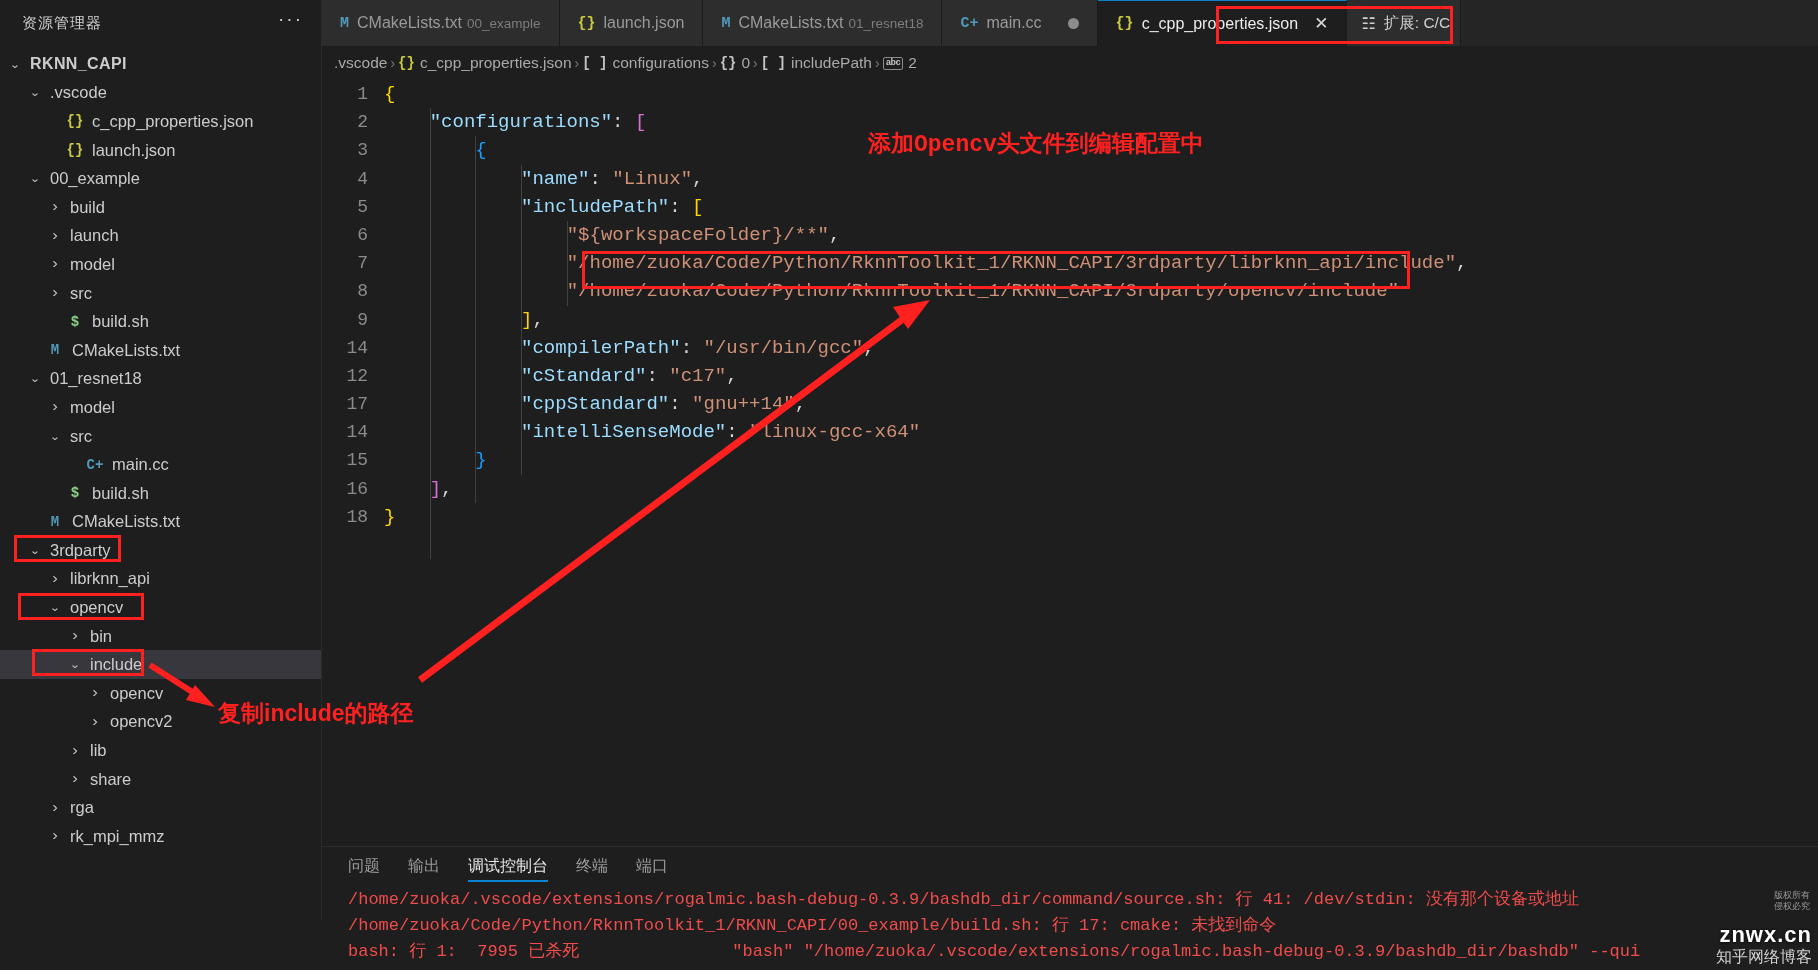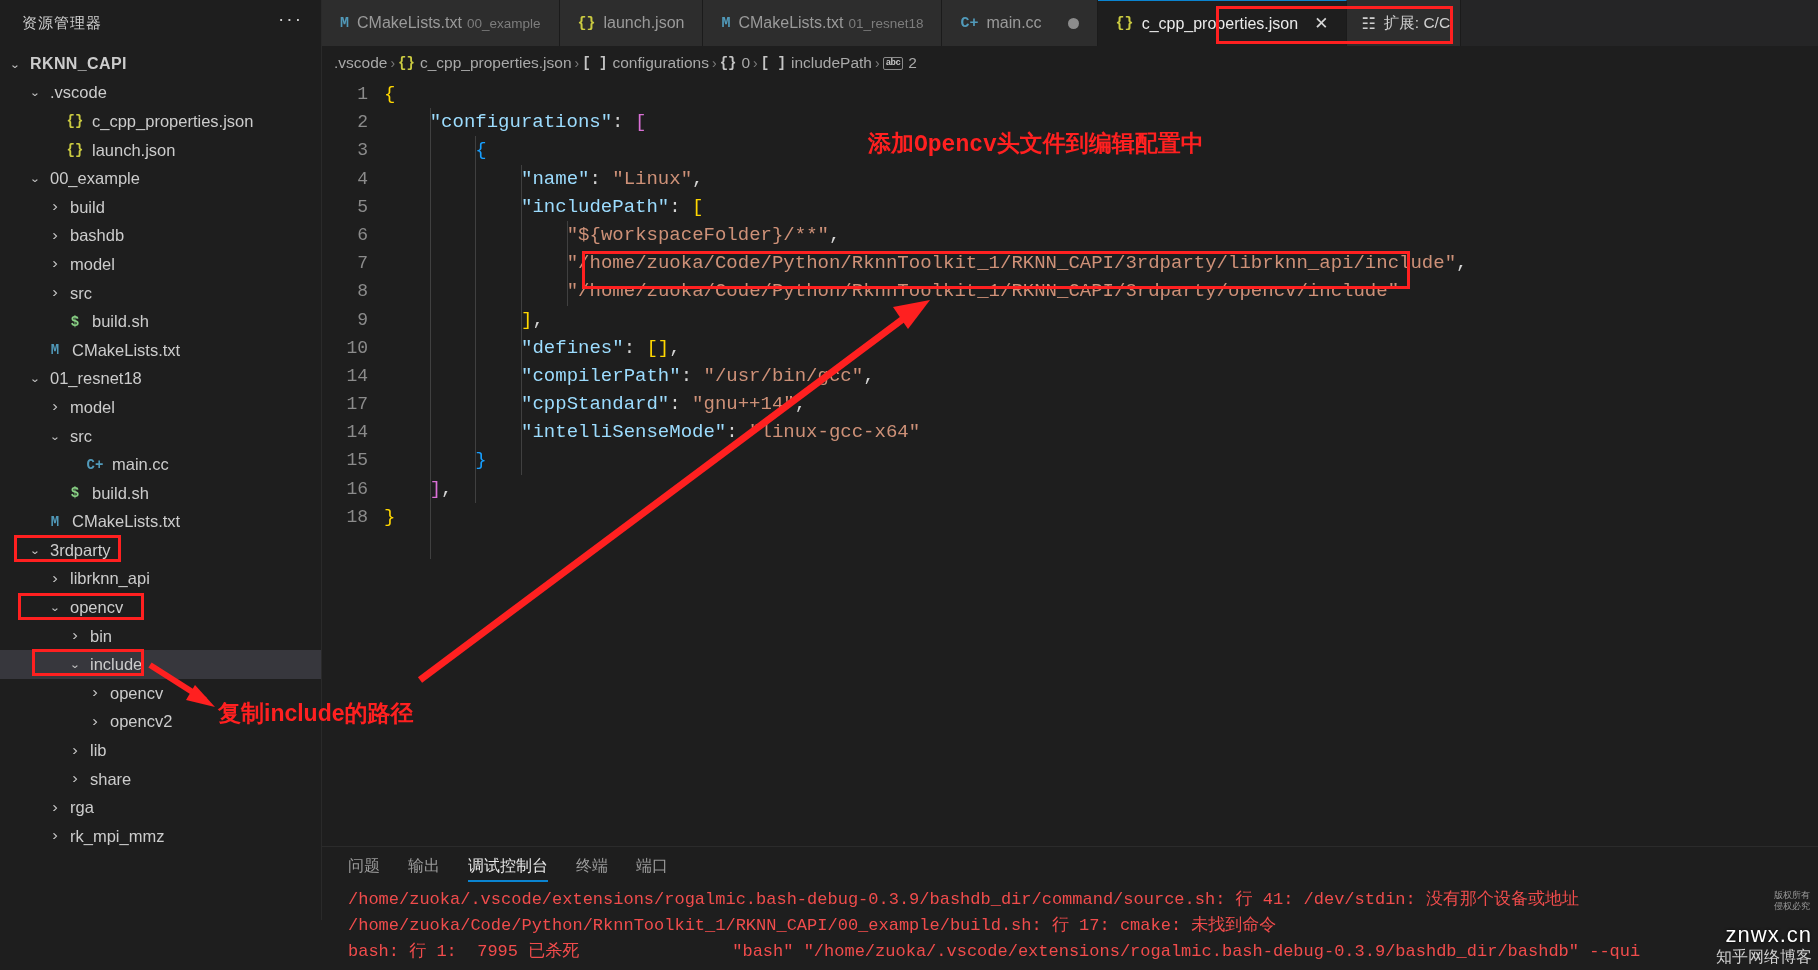--- a/index.html
+++ b/index.html
@@ -276,21 +276,21 @@
   .watermark {
     position: absolute;
     right: 6px;
     bottom: 4px;
     z-index: 60;
     text-align: right;
     line-height: 1.15;
   }
   .wm-main {
     font-size: 22px;
-    font-weight: normal;
+    font-weight: bold;
     color: #ffffff;
     letter-spacing: 1px;
     text-shadow: 0 0 3px #000;
   }
   .wm-sub {
     font-size: 16px;
     color: #d0d0d0;
   }
   .wm-tiny {
     position: absolute;
@@ -336,21 +336,21 @@
           <div class="row" style="padding-left: 26px;">
             <span class="chev">⌄</span>
             <span class="lbl">00_example</span>
           </div>
           <div class="row" style="padding-left: 46px;">
             <span class="chev" style="font-size: 17px;">›</span>
             <span class="lbl">build</span>
           </div>
           <div class="row" style="padding-left: 46px;">
             <span class="chev" style="font-size: 17px;">›</span>
-            <span class="lbl">bashdb</span>
+            <span class="lbl">launch</span>
           </div>
           <div class="row" style="padding-left: 46px;">
             <span class="chev" style="font-size: 17px;">›</span>
             <span class="lbl">model</span>
           </div>
           <div class="row" style="padding-left: 46px;">
             <span class="chev" style="font-size: 17px;">›</span>
             <span class="lbl">src</span>
           </div>
           <div class="row" style="padding-left: 46px;">
@@ -510,22 +510,22 @@
       <div class="code" id="code-host">
           <div class="cline"><div class="gut">1</div><div class="ctext" style="padding-left: 0px;"><span class="b1">{</span></div></div>
           <div class="cline"><div class="gut">2</div><div class="ctext" style="padding-left: 45.68px;"><span class="k">"configurations"</span><span class="p">: </span><span class="b2">[</span></div></div>
           <div class="cline"><div class="gut">3</div><div class="ctext" style="padding-left: 91.36px;"><span class="b3">{</span></div></div>
           <div class="cline"><div class="gut">4</div><div class="ctext" style="padding-left: 137.04px;"><span class="k">"name"</span><span class="p">: </span><span class="s">"Linux"</span><span class="p">,</span></div></div>
           <div class="cline"><div class="gut">5</div><div class="ctext" style="padding-left: 137.04px;"><span class="k">"includePath"</span><span class="p">: </span><span class="b1">[</span></div></div>
           <div class="cline"><div class="gut">6</div><div class="ctext" style="padding-left: 182.72px;"><span class="s">"${workspaceFolder}/**"</span><span class="p">,</span></div></div>
           <div class="cline"><div class="gut">7</div><div class="ctext" style="padding-left: 182.72px;"><span class="s">"/home/zuoka/Code/Python/RknnToolkit_1/RKNN_CAPI/3rdparty/librknn_api/include"</span><span class="p">,</span></div></div>
           <div class="cline"><div class="gut">8</div><div class="ctext" style="padding-left: 182.72px;"><span class="s">"/home/zuoka/Code/Python/RknnToolkit_1/RKNN_CAPI/3rdparty/opencv/include"</span></div></div>
           <div class="cline"><div class="gut">9</div><div class="ctext" style="padding-left: 137.04px;"><span class="b1">]</span><span class="p">,</span></div></div>
-          <div class="cline"><div class="gut">10</div><div class="ctext" style="padding-left: 137.04px;"><span class="k">"defines"</span><span class="p">: </span><span class="b1">[]</span><span class="p">,</span></div></div>
           <div class="cline"><div class="gut">14</div><div class="ctext" style="padding-left: 137.04px;"><span class="k">"compilerPath"</span><span class="p">: </span><span class="s">"/usr/bin/gcc"</span><span class="p">,</span></div></div>
+          <div class="cline"><div class="gut">12</div><div class="ctext" style="padding-left: 137.04px;"><span class="k">"cStandard"</span><span class="p">: </span><span class="s">"c17"</span><span class="p">,</span></div></div>
           <div class="cline"><div class="gut">17</div><div class="ctext" style="padding-left: 137.04px;"><span class="k">"cppStandard"</span><span class="p">: </span><span class="s">"gnu++14"</span><span class="p">,</span></div></div>
           <div class="cline"><div class="gut">14</div><div class="ctext" style="padding-left: 137.04px;"><span class="k">"intelliSenseMode"</span><span class="p">: </span><span class="s">"linux-gcc-x64"</span></div></div>
           <div class="cline"><div class="gut">15</div><div class="ctext" style="padding-left: 91.36px;"><span class="b3">}</span></div></div>
           <div class="cline"><div class="gut">16</div><div class="ctext" style="padding-left: 45.68px;"><span class="b2">]</span><span class="p">,</span></div></div>
           <div class="cline"><div class="gut">18</div><div class="ctext" style="padding-left: 0px;"><span class="b1">}</span></div></div>
         </div>
     <div class="guide" style="left: 107.68px; top: 28.2px; height: 451.2px;"></div>
         <div class="guide" style="left: 153.36px; top: 56.4px; height: 366.6px;"></div>
         <div class="guide" style="left: 199.04px; top: 84.6px; height: 310.2px;"></div>
         <div class="guide" style="left: 244.72px; top: 141px; height: 84.6px;"></div>

